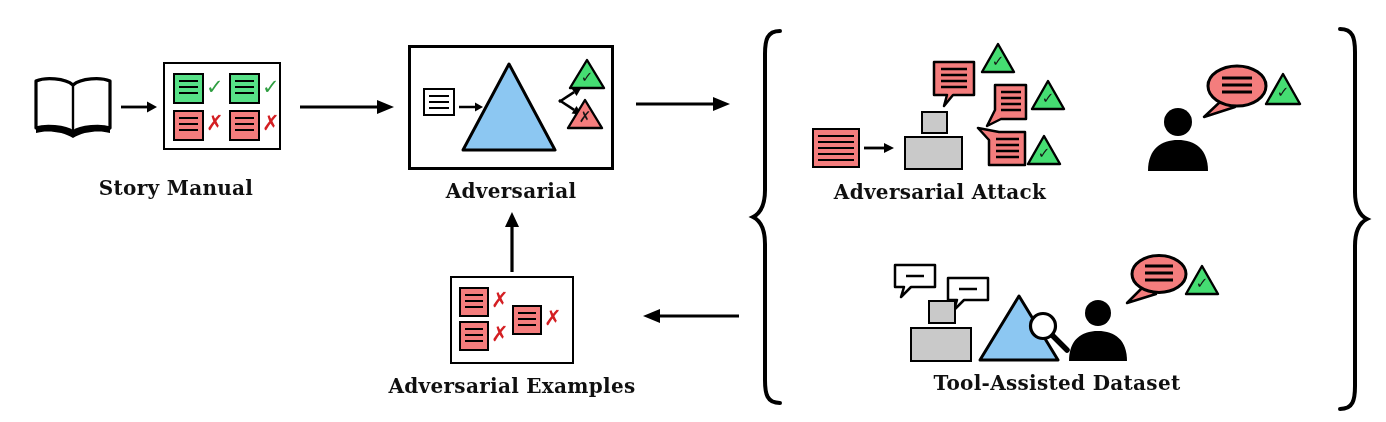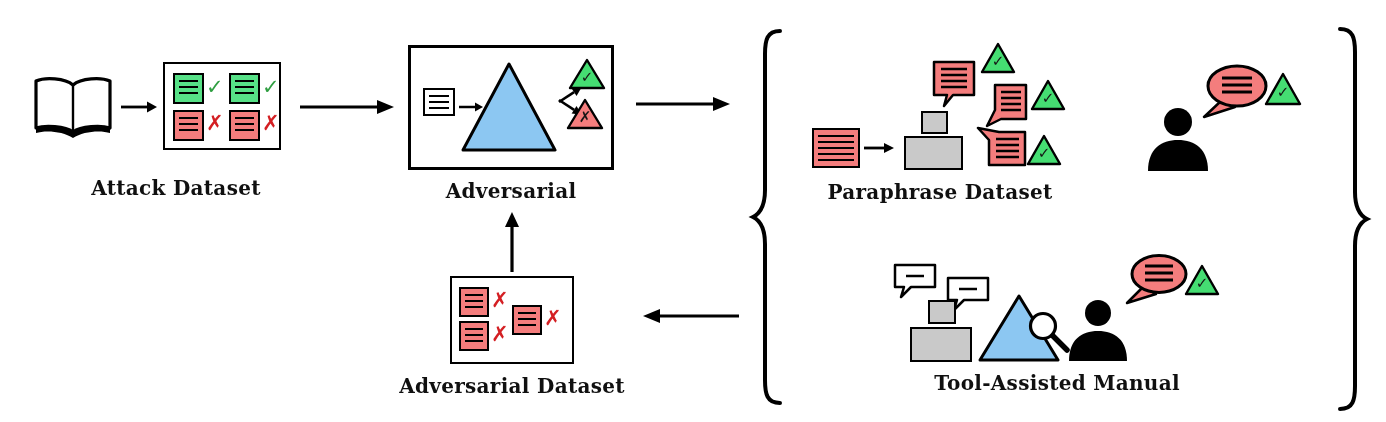--- a/index.html
+++ b/index.html
@@ -67,21 +67,21 @@
     <div class="doc red" style="left:8px;top:46px;width:31px;height:31px">
         <div class="lines"></div>
       </div>
     <span class="mark cross" style="left:41px;top:49px">✗</span>
     <div class="doc red" style="left:64px;top:46px;width:31px;height:31px">
         <div class="lines"></div>
       </div>
     <span class="mark cross" style="left:97px;top:49px">✗</span>
   </div>
 
-  <div class="label" style="left:176px;top:176px">Attack Dataset</div>
+  <div class="label" style="left:176px;top:176px">Story Manual</div>
 
   <svg style="left:300px;top:97px" width="94" height="20">
     <line class="stroke-ink" stroke-width="3.2" x1="0" y1="10" x2="77" y2="10"></line>
     <polygon class="fill-ink" points="77,3 94,10 77,17"></polygon>
   </svg>
 
   <div class="box" style="left:408px;top:45px;width:206px;height:125px">
     <div class="doc white" style="left:12px;top:40px;width:32px;height:28px">
         <div class="lines"></div>
       </div>
@@ -166,21 +166,21 @@
     <path class="fill-red stroke-ink" stroke-width="2.5" stroke-linejoin="round" d="M24,9 L50,9 L50,42 L14,42 L14,17 L3,5 L24,9 Z"></path>
     <path class="stroke-ink" stroke-width="2.5" d="M21,16 H44 M21,22 H44 M21,28 H44 M21,34 H44"></path>
   </svg>
   <div class="tri" style="left:1026px;top:134px;width:36px;height:32px">
     <svg width="36" height="32">
         <polygon class="fill-trigreen stroke-ink" stroke-width="2.4" stroke-linejoin="round" points="18,2 34,30 2,30"></polygon>
       </svg>
     <span class="glyph">✓</span>
   </div>
 
-  <div class="label" style="left:940px;top:180px">Paraphrase Dataset</div>
+  <div class="label" style="left:940px;top:180px">Adversarial Attack</div>
 
   <svg style="left:1143px;top:107px" width="70" height="64">
     <circle class="fill-ink" cx="35" cy="15" r="14"></circle>
     <path class="fill-ink" d="M5,64 C5,42 18,33 35,33 C52,33 65,42 65,64 Z"></path>
   </svg>
   <svg style="left:1199px;top:63px" width="72" height="58">
     <path class="fill-red stroke-ink" stroke-width="2.5" stroke-linejoin="round" d="M22,38 L5,54 L36,44 Z"></path>
     <ellipse class="fill-red stroke-ink" stroke-width="3" cx="38" cy="23" rx="29" ry="20"></ellipse>
     <path class="stroke-ink" stroke-width="3" d="M23,15 H53 M23,22 H53 M23,29 H53"></path>
   </svg>
@@ -216,41 +216,41 @@
     <path class="fill-red stroke-ink" stroke-width="2.5" stroke-linejoin="round" d="M20,34 L4,50 L33,41 Z"></path>
     <ellipse class="fill-red stroke-ink" stroke-width="3" cx="36" cy="21" rx="27" ry="18.5"></ellipse>
     <path class="stroke-ink" stroke-width="3" d="M22,13 H50 M22,20 H50 M22,27 H50"></path>
   </svg>
   <div class="tri" style="left:1184px;top:264px;width:36px;height:32px">
     <svg width="36" height="32">
         <polygon class="fill-trigreen stroke-ink" stroke-width="2.4" stroke-linejoin="round" points="18,2 34,30 2,30"></polygon>
       </svg>
     <span class="glyph">✓</span>
   </div>
-  <div class="label" style="left:1057px;top:371px">Tool-Assisted Manual</div>
+  <div class="label" style="left:1057px;top:371px">Tool-Assisted Dataset</div>
 
   <svg style="left:641px;top:306px" width="98" height="20">
     <line class="stroke-ink" stroke-width="3.2" x1="98" y1="10" x2="19" y2="10"></line>
     <polygon class="fill-ink" points="19,3 2,10 19,17"></polygon>
   </svg>
 
   <div class="box thin" style="left:450px;top:276px;width:124px;height:88px">
     <div class="doc red" style="left:7px;top:9px;width:30px;height:30px">
         <div class="lines"></div>
       </div>
     <span class="mark cross" style="left:39px;top:12px">✗</span>
     <div class="doc red" style="left:7px;top:43px;width:30px;height:30px">
         <div class="lines"></div>
       </div>
     <span class="mark cross" style="left:39px;top:46px">✗</span>
     <div class="doc red" style="left:60px;top:27px;width:30px;height:30px">
         <div class="lines"></div>
       </div>
     <span class="mark cross" style="left:92px;top:30px">✗</span>
   </div>
-  <div class="label" style="left:512px;top:374px">Adversarial Dataset</div>
+  <div class="label" style="left:512px;top:374px">Adversarial Examples</div>
 
   <svg style="left:502px;top:210px" width="20" height="62">
     <line class="stroke-ink" stroke-width="3.2" x1="10" y1="62" x2="10" y2="16"></line>
     <polygon class="fill-ink" points="3,17 10,2 17,17"></polygon>
   </svg>
 
 </div>
 
 </body></html>

